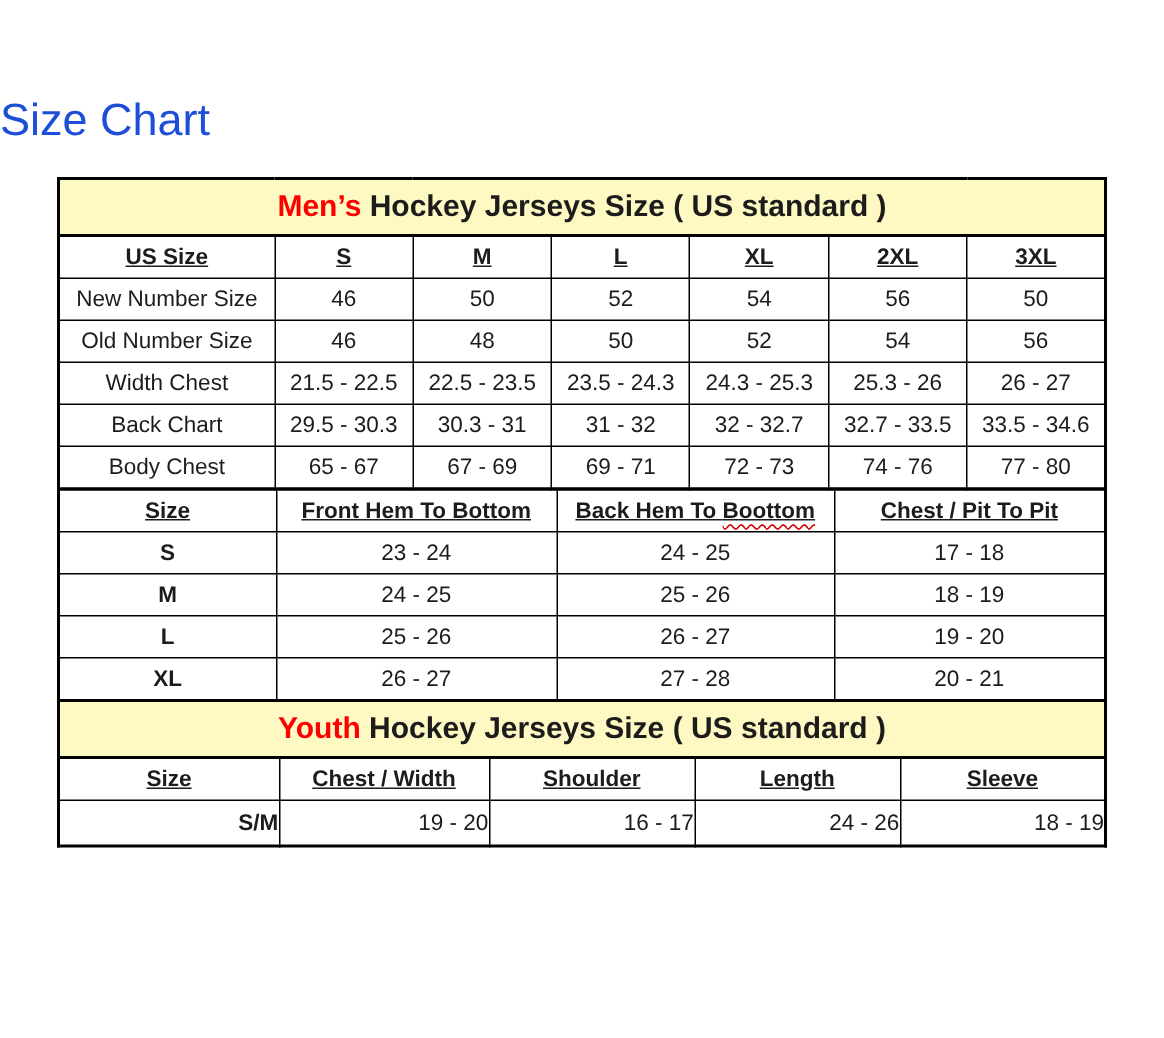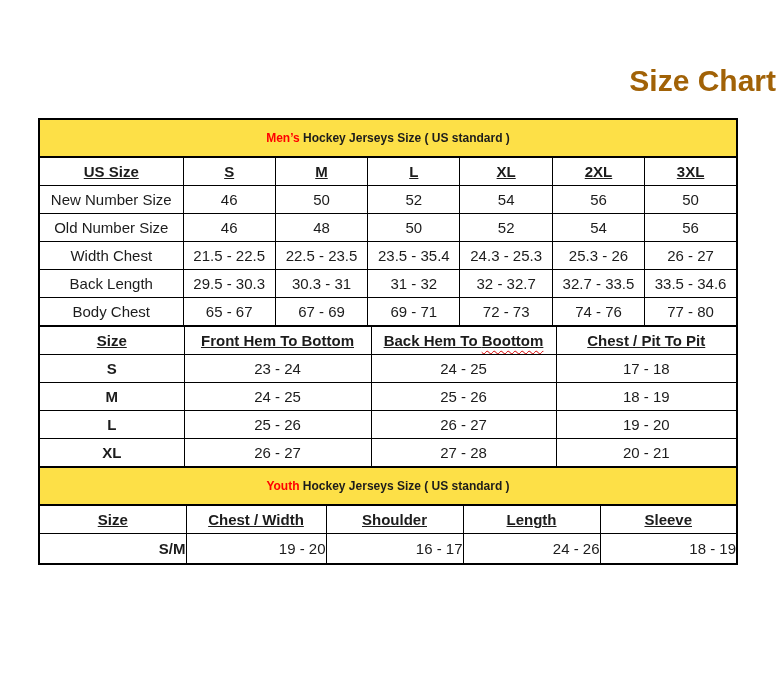--- a/index.html
+++ b/index.html
@@ -3,47 +3,47 @@
 <meta charset="utf-8">
 <style>
   html, body { margin: 0; padding: 0; background: #ffffff; }
   .canvas {
     width: 776px; height: 692px; background: #ffffff; overflow: hidden;
     font-family: "Liberation Sans", "DejaVu Sans", sans-serif;
     color: #1c1c1c;
   }
   .page-title {
     margin-top: 64px;
-    text-align: right;
+    text-align: left;
     font-size: 30px;
-    font-weight: bold;
-    color: #a16207;
+    font-weight: normal;
+    color: #1d4ed8;
     line-height: 34px;
   }
   .size-tables { width: 700px; margin: 20px auto 0 auto; }
   table {
     border-collapse: collapse;
     table-layout: fixed;
     width: 700px;
     border: 2px solid #000;
   }
   .size-tables table + table { margin-top: -2px; }
   td {
     border: 1px solid #000;
     text-align: center;
     vertical-align: middle;
     font-size: 15px;
     padding: 0;
     overflow: hidden;
     white-space: nowrap;
   }
   tr.band td {
-    background: #fde047;
+    background: #fef9c3;
     height: 36px;
-    font-size: 12px;
+    font-size: 20px;
     font-weight: bold;
     border: 2px solid #000;
   }
   tr.band .hl { color: #ff0000; }
   tr.head td { font-weight: bold; height: 27px; border-top-width: 2px; text-decoration: underline; }
   tr.data td { height: 27px; }
   tr.data td.rowlabel { }
   table.youth tr.data td { height: 29px; text-align: right; }
   tr.data td b { font-weight: bold; }
   .squiggle {
@@ -101,27 +101,27 @@
         <td>48</td>
         <td>50</td>
         <td>52</td>
         <td>54</td>
         <td>56</td>
       </tr>
       <tr class="data">
         <td class="rowlabel">Width Chest</td>
         <td>21.5 - 22.5</td>
         <td>22.5 - 23.5</td>
-        <td>23.5 - 35.4</td>
+        <td>23.5 - 24.3</td>
         <td>24.3 - 25.3</td>
         <td>25.3 - 26</td>
         <td>26 - 27</td>
       </tr>
       <tr class="data">
-        <td class="rowlabel">Back Length</td>
+        <td class="rowlabel">Back Chart</td>
         <td>29.5 - 30.3</td>
         <td>30.3 - 31</td>
         <td>31 - 32</td>
         <td>32 - 32.7</td>
         <td>32.7 - 33.5</td>
         <td>33.5 - 34.6</td>
       </tr>
       <tr class="data">
         <td class="rowlabel">Body Chest</td>
         <td>65 - 67</td>

